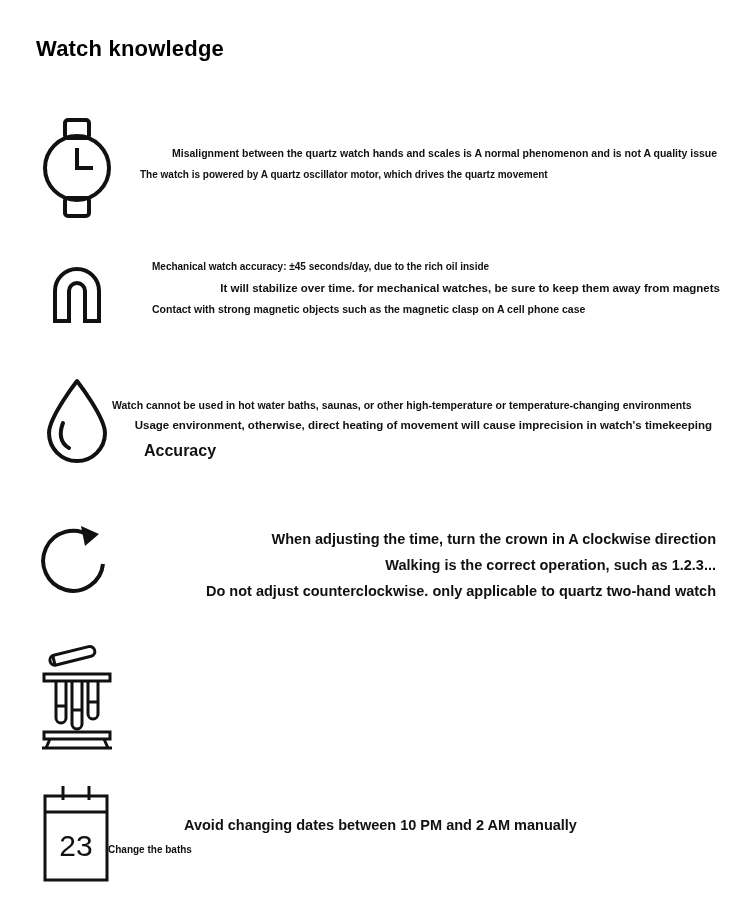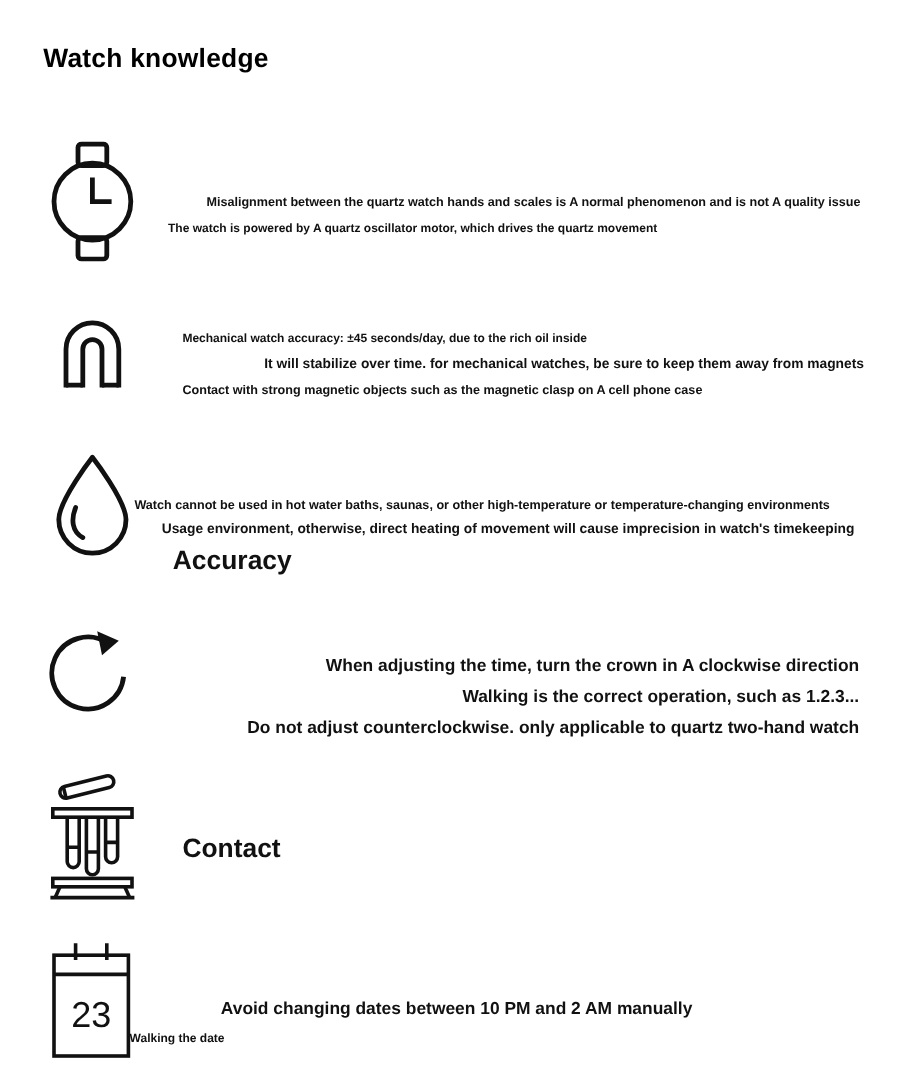--- a/index.html
+++ b/index.html
@@ -41,33 +41,32 @@
     width: 86px;
     display: flex;
     align-items: center;
     justify-content: center;
   }
   .text-col {
     position: absolute;
     left: 130px;
     top: 0;
     width: 600px;
-    margin-top: 16px;
   }
   .line {
     display: block;
     white-space: nowrap;
     color: #111111;
   }
   
   .t-xs { font-size: 10.5px; font-weight: bold; line-height: 20px; }
   .t-sm { font-size: 11.5px; font-weight: bold; line-height: 21px; text-align: right; }
   .t-md { font-size: 10px; font-weight: bold; line-height: 23px; }
   .t-lg { font-size: 14.5px; font-weight: bold; line-height: 26px; }
-  .t-xl { font-size: 22px; font-weight: bold; line-height: 30px; }
+  .t-xl { font-size: 16px; font-weight: bold; line-height: 30px; }
 
   
   #sec-quartz      { top: 110px; height: 110px; }
   #sec-magnet      { top: 245px; height: 105px; }
   #sec-water       { top: 375px; height: 105px; }
   #sec-crown       { top: 510px; height: 105px; }
   #sec-chemical    { top: 640px; height: 115px; }
   #sec-date        { top: 780px; height: 115px; }
 
   #sec-quartz   .icon-box { top: 8px; }
@@ -176,33 +175,32 @@
         <line x1="36" y1="66" x2="46" y2="66" stroke="#111" stroke-width="3"></line>
         <line x1="52" y1="58" x2="62" y2="58" stroke="#111" stroke-width="3"></line>
 
         <rect x="8" y="88" width="66" height="7" fill="none" stroke="#111" stroke-width="3"></rect>
         <line x1="14" y1="95" x2="10" y2="104" stroke="#111" stroke-width="3"></line>
         <line x1="68" y1="95" x2="72" y2="104" stroke="#111" stroke-width="3"></line>
         <line x1="6" y1="104" x2="76" y2="104" stroke="#111" stroke-width="3"></line>
       </svg>
     </div>
     <div class="text-col">
-      <span class="line t-xl indent-2">Contact</span>
     </div>
   </div>
 
   <div class="section" id="sec-date">
     <div class="icon-box">
       <svg width="76" height="104" viewBox="0 0 76 104">
         <line x1="24" y1="2" x2="24" y2="16" stroke="#111" stroke-width="3"></line>
         <line x1="50" y1="2" x2="50" y2="16" stroke="#111" stroke-width="3"></line>
         <rect x="6" y="12" width="62" height="84" fill="none" stroke="#111" stroke-width="3"></rect>
         <line x1="6" y1="28" x2="68" y2="28" stroke="#111" stroke-width="3"></line>
         <text x="37" y="72" font-family="Liberation Sans, sans-serif" font-size="30" text-anchor="middle" fill="#111">23</text>
       </svg>
     </div>
     <div class="text-col">
       <span class="line t-lg indent-4">Avoid changing dates between 10 PM and 2 AM manually</span>
-      <span class="line t-md indent-neg">Walking the date</span>
+      <span class="line t-md indent-neg">Change the baths</span>
     </div>
   </div>
 
 </div>
 
 </body></html>

